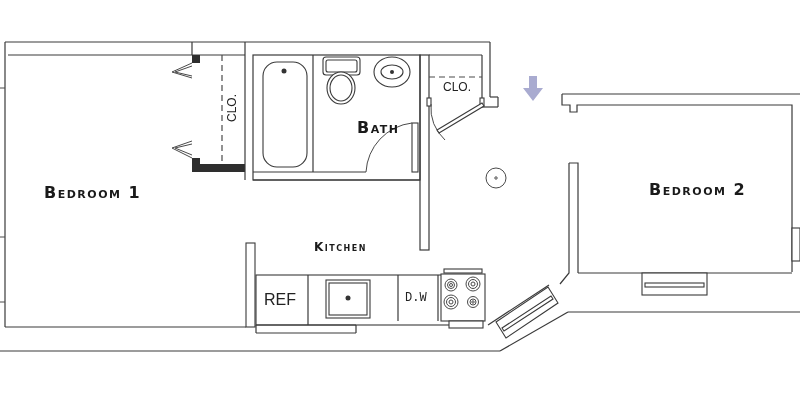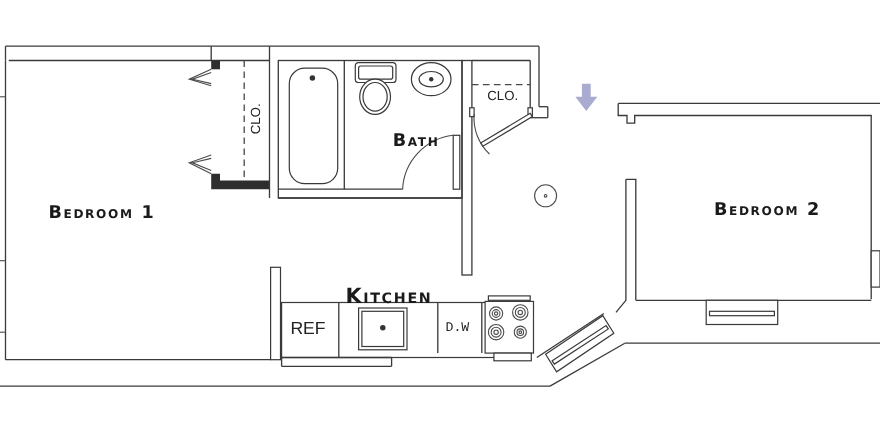--- a/index.html
+++ b/index.html
@@ -141,21 +141,21 @@
   <g>
     <line class="wall" x1="488" y1="325" x2="549" y2="285"></line>
     <path class="fix" d="M496 322 L548 287 L558 303 L506 338 Z"></path>
     <path class="fix" d="M502 328 L551 296 L553 299 L504 331 Z"></path>
   </g>
 </svg>
 
 <div class="room-label" style="left:44px; top:183px; font-size:16px;">Bedroom 1</div>
 <div class="room-label" style="left:649px; top:180px; font-size:16px;">Bedroom 2</div>
 <div class="room-label" style="left:321px; top:118px; font-size:16px;margin-left:36px;">Bath</div>
-<div class="room-label" style="left:314px; top:258px; font-size:19px;">Kitchen</div>
+<div class="room-label" style="left:314px; top:240px; font-size:12px;">Kitchen</div>
 
 <div class="small-label rot" style="left:218px; top:101px; font-size:12px;">CLO.</div>
 <div class="small-label" style="left:443px; top:80px; font-size:12px;">CLO.</div>
 
 <div class="small-label" style="left:264px; top:291px; font-size:16px;">REF</div>
 <div class="small-label" style="left:405px; top:291px; font-size:12px;font-family:Liberation Mono, monospace;">D.W</div>
 
 <svg class="arrow" style="left:523px; top:76px;" width="20" height="26" viewBox="0 0 20 26">
   <path d="M6 0 H14 V12 H20 L10 25 L0 12 H6 Z" fill="#a9abd0"></path>
 </svg>

